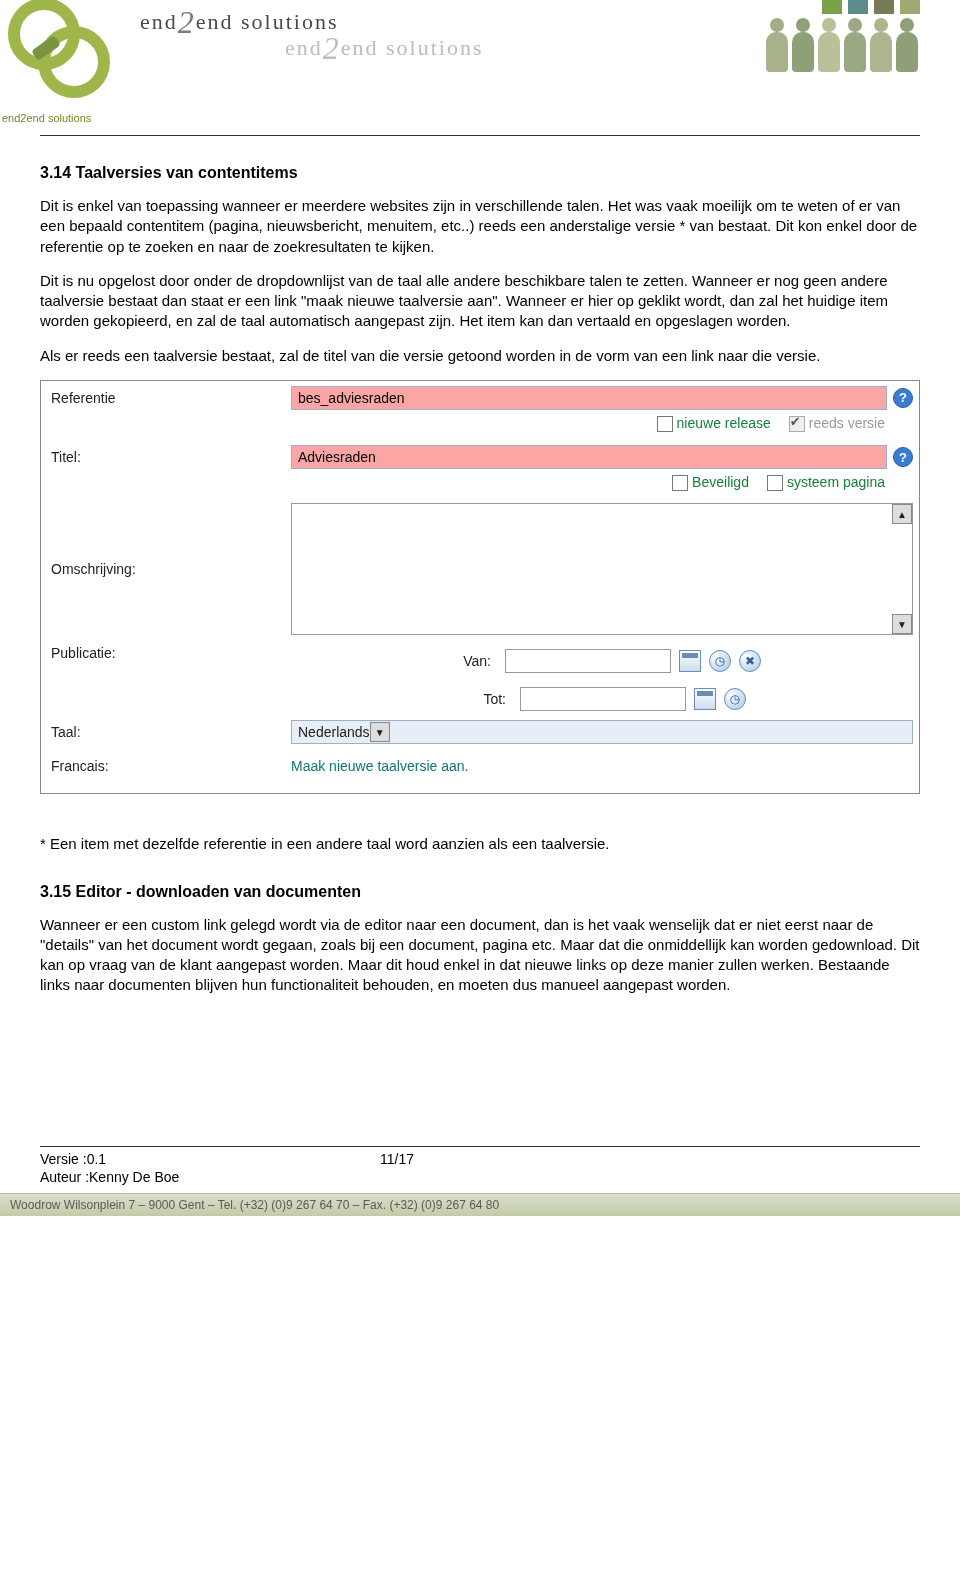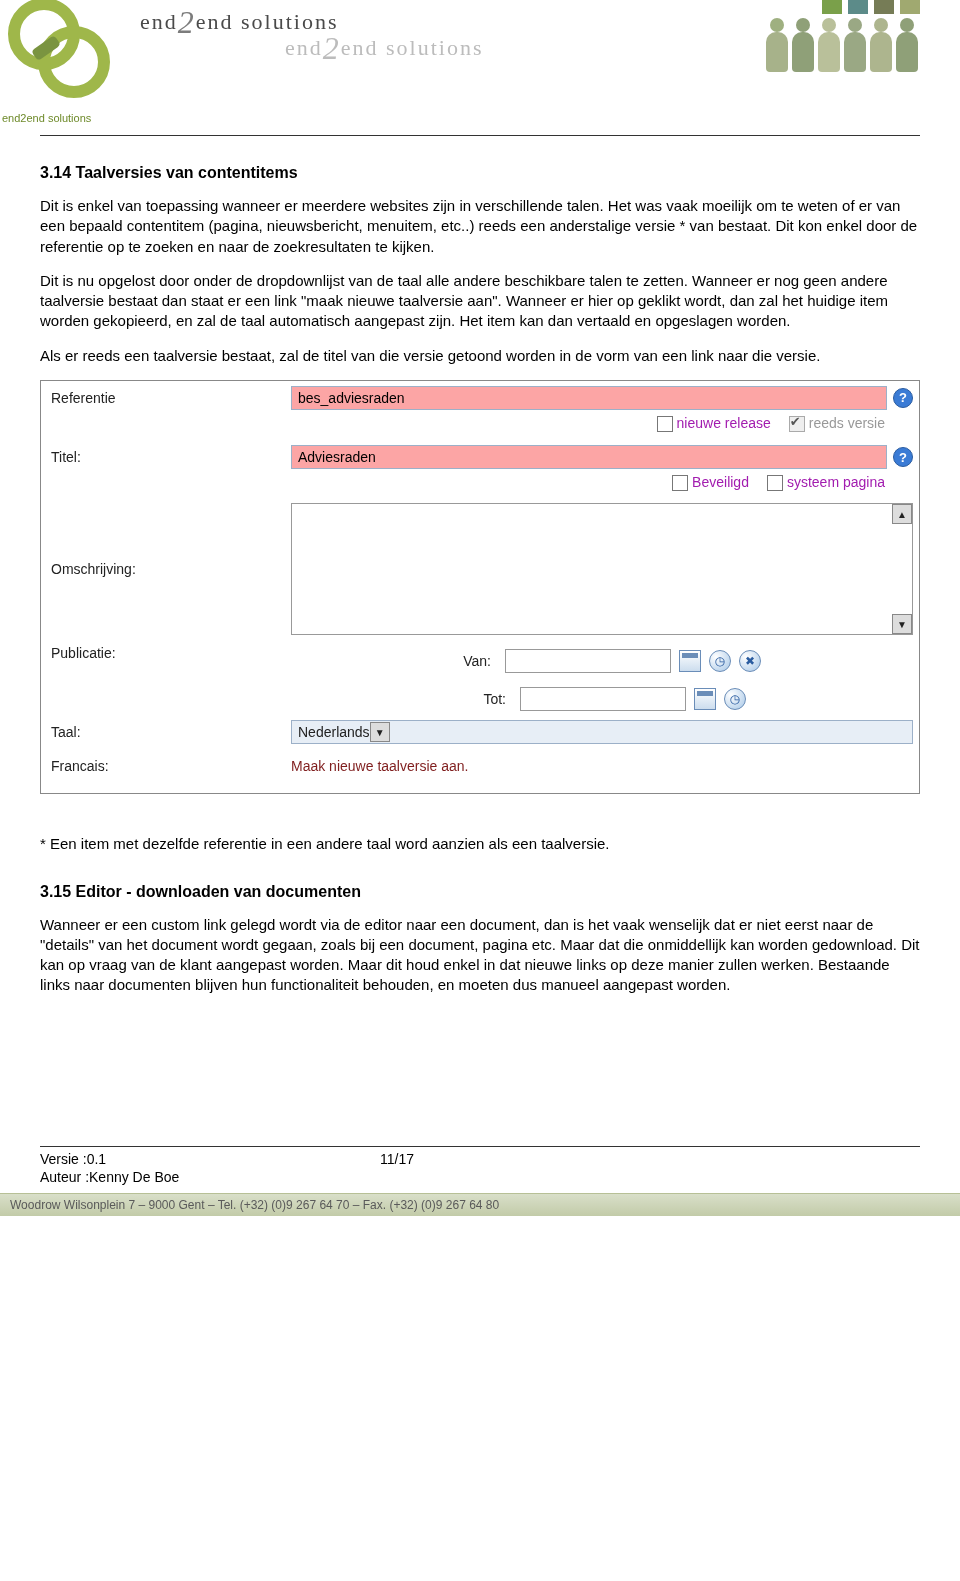--- a/index.html
+++ b/index.html
@@ -96,39 +96,39 @@
   }
   .help-icon {
     width:18px;height:18px;border-radius:50%;
     background:#3a7bd5;color:#fff;display:inline-flex;
     align-items:center;justify-content:center;font-size:13px;font-weight:bold;
     border:1px solid #2a5ca0;
   }
   .chk { width:14px;height:14px;border:1px solid #777; display:inline-block; background:#fff; vertical-align:middle; margin-right:4px; position:relative;}
   .chk.disabled{background:#eee;border-color:#aaa;}
   .chk.checked::after{content:"✔";position:absolute;left:0;top:-3px;font-size:13px;color:#555;}
-  .chk-label { color:#a21caf; }
+  .chk-label { color:#15803d; }
   .chk-label.dis{color:#999;}
   .sub-row { display:flex; justify-content:flex-end; padding:0 34px 8px 0; gap:18px; font-size:14px;}
   .tarea {
     flex:1; height:130px; background:#fff; border:1px solid #999;
     position:relative;
   }
   .tarea .scroll-up{position:absolute;right:0;top:0;width:18px;height:18px;border:1px solid #888;background:#ddd;display:flex;align-items:center;justify-content:center;font-size:10px;}
   .tarea .scroll-dn{position:absolute;right:0;bottom:0;width:18px;height:18px;border:1px solid #888;background:#ddd;display:flex;align-items:center;justify-content:center;font-size:10px;}
   .date-in{ width:160px; background:#fff;border:1px solid #999;height:20px;}
   .cal-icon{width:20px;height:20px;border:1px solid #6a8db8;background:linear-gradient(#fff,#cde);position:relative;}
   .cal-icon::before{content:"";position:absolute;top:2px;left:2px;right:2px;height:5px;background:#6a8db8;}
   .round-btn{width:20px;height:20px;border-radius:50%;background:radial-gradient(circle at 30% 30%,#fff,#a7c7e7);border:1px solid #6a8db8;display:inline-flex;align-items:center;justify-content:center;font-size:12px;color:#2a5ca0;}
   .sel {
     flex:1; background:#e7eef6;border:1px solid #9cb0c8;height:22px;
     display:flex;align-items:center;padding:0 2px 0 6px;
   }
   .sel .arrow{width:18px;height:18px;border:1px solid #888;background:#ddd;display:flex;align-items:center;justify-content:center;font-size:10px;}
-  .link-text{color:#7f1d1d;}
+  .link-text{color:#0f766e;}
   .pub-row{display:flex;align-items:center;gap:8px;padding:4px 6px 4px 0;}
   .pub-row .plab{width:54px;text-align:right;padding-right:6px;}
 
   
   .footer-area { margin-top:150px; }
   .foot-line { border:none;border-top:1px solid #333;margin:0;}
   .foot-row { display:flex; padding:4px 0; font-size:14px;}
   .foot-row .fl{flex:1;}
   .foot-row .fc{width:200px;text-align:left;}
   .addr-bar {

